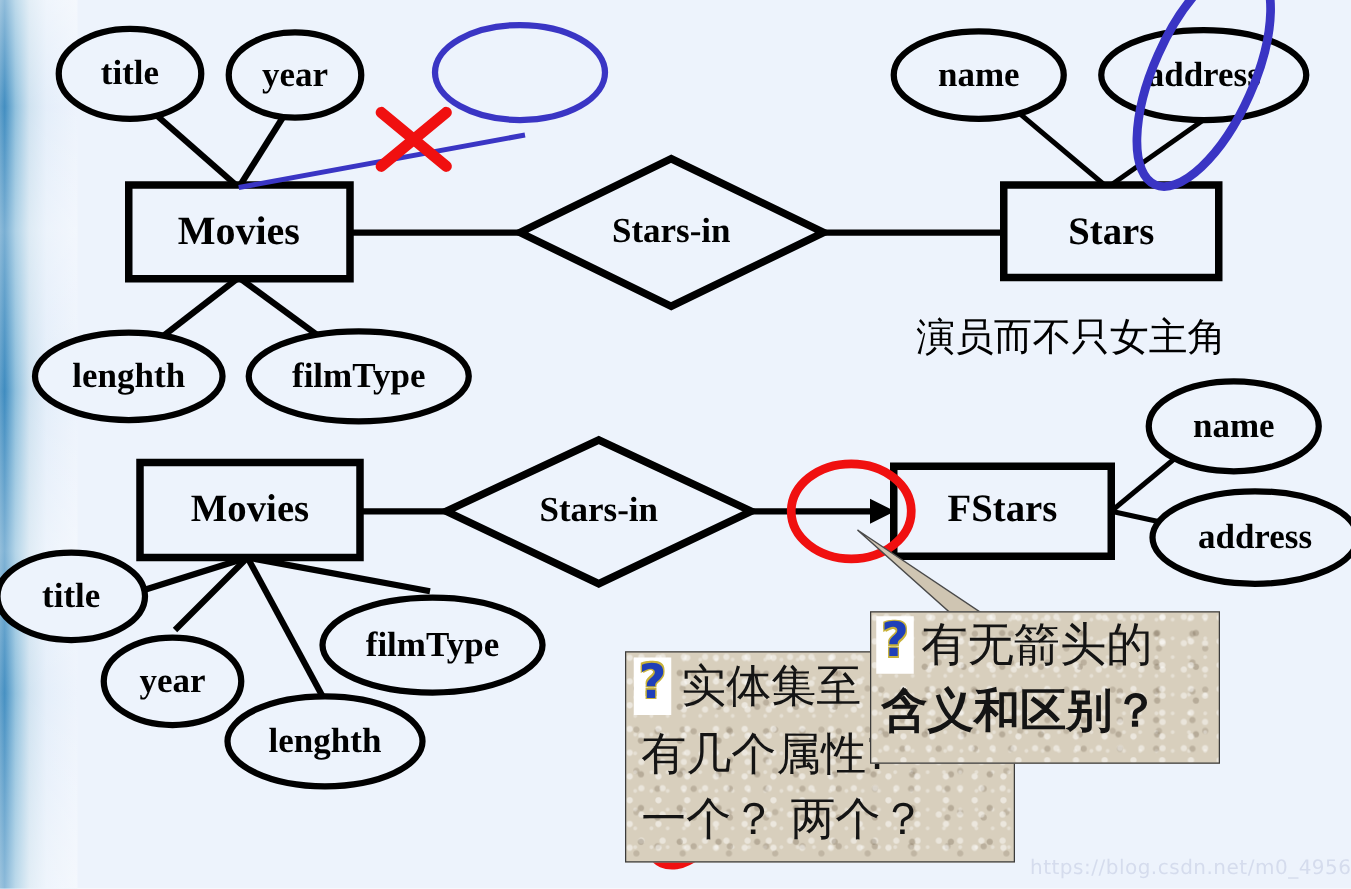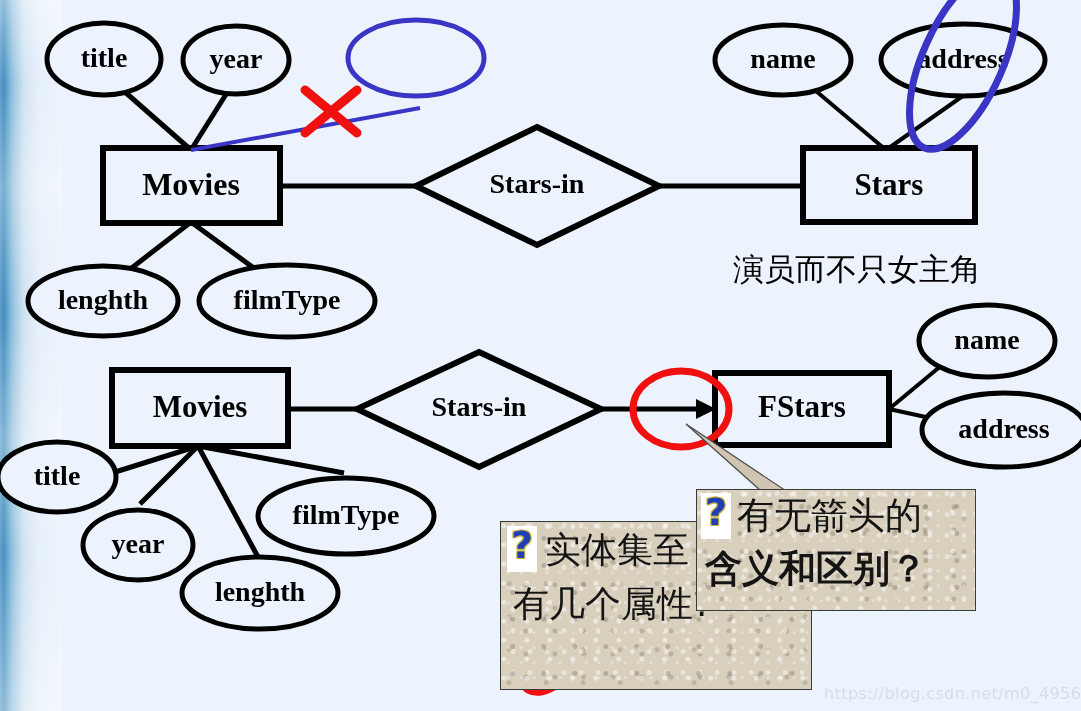--- a/index.html
+++ b/index.html
@@ -246,20 +246,21 @@
   </svg>
 
   <svg class="layer" viewBox="0 0 1081 711">
     <polygon points="686,424 789,516 822,515" fill="#cfc5b2" stroke="#4a4a4a" stroke-width="1.2"></polygon>
   </svg>
 
   <div class="callout" style="left:500px; top:521px; width:312px; height:169px;">
     <div class="qmark" style="left:6px; top:4px; width:30px; height:46px; font-size:38px;">?</div>
     <div class="callout-text" style="position:absolute; left:44px; top:8px; font-size:36px;">实体集至</div>
     <div class="callout-text" style="position:absolute; left:12px; top:62px; font-size:36px;">有几个属性?</div>
+    <div class="callout-text" style="position:absolute; left:12px; top:114px; font-size:36px;">一个？ 两个？</div>
   </div>
 
   <div class="callout" style="left:696px; top:489px; width:280px; height:122px;">
     <div class="qmark" style="left:4px; top:3px; width:30px; height:46px; font-size:38px;">?</div>
     <div class="callout-text" style="position:absolute; left:40px; top:5px; font-size:37px;">有无箭头的</div>
     <div class="callout-text" style="position:absolute; left:8px; top:58px; font-size:37px;font-weight:bold;">含义和区别？</div>
   </div>
 
   <div class="watermark" style="left:824px; top:684px; font-size:16px;">https://blog.csdn.net/m0_49564079</div>
 

